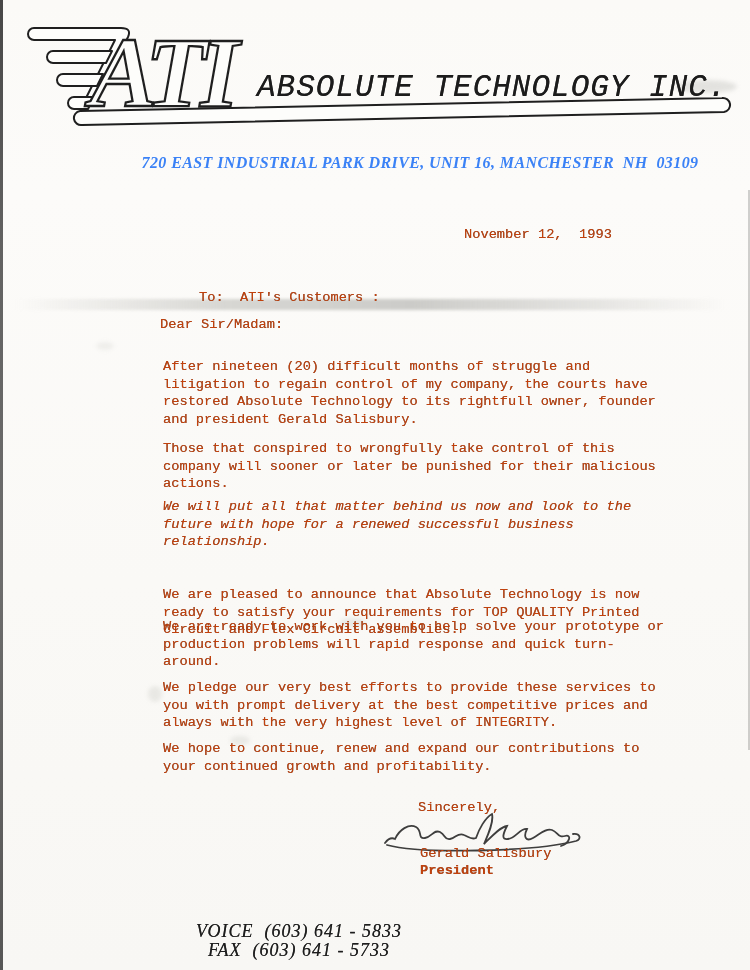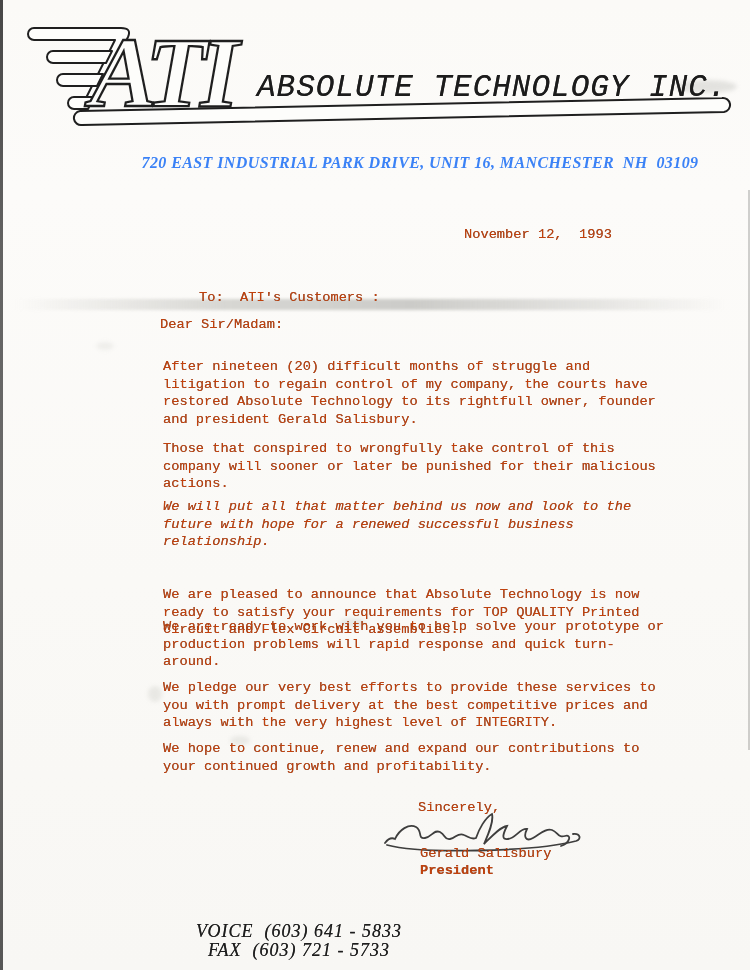--- a/index.html
+++ b/index.html
@@ -113,13 +113,13 @@
   <g fill="none" stroke="#2a2a2a" stroke-width="1.8" stroke-linecap="round" opacity=".9">
     <path d="M 2,37 C 5,33 8,31 12,33 C 16,24 26,17 33,21 C 40,25 34,33 42,32 C 49,31 51,23 57,26 C 63,29 61,34 67,33 C 73,32 75,26 81,29 C 86,31 88,34 93,32 C 96,23 102,12 109,8 C 111,16 105,29 101,38 C 109,30 117,21 124,20 C 120,28 118,34 125,33 C 133,32 137,22 144,23 C 140,31 143,36 150,32 C 157,28 163,22 169,24 C 175,26 175,32 182,30 C 189,28 187,37 178,40"></path>
     <path d="M 4,39 C 36,48 150,46 193,35 C 199,33 197,27 190,28"></path>
   </g>
 </svg>
 
 <div class="abs mono" style="left:420px;top:845px;">Gerald Salisbury</div>
 <div class="abs mono" style="left:420px;top:862px;font-weight:bold;">President</div>
 
 <div class="abs footer-line" style="top:921px;">VOICE  (603) 641 - 5833</div>
-<div class="abs footer-line" style="top:940px;">FAX  (603) 721 - 5733</div>
+<div class="abs footer-line" style="top:940px;">FAX  (603) 641 - 5733</div>
 
 </body></html>

